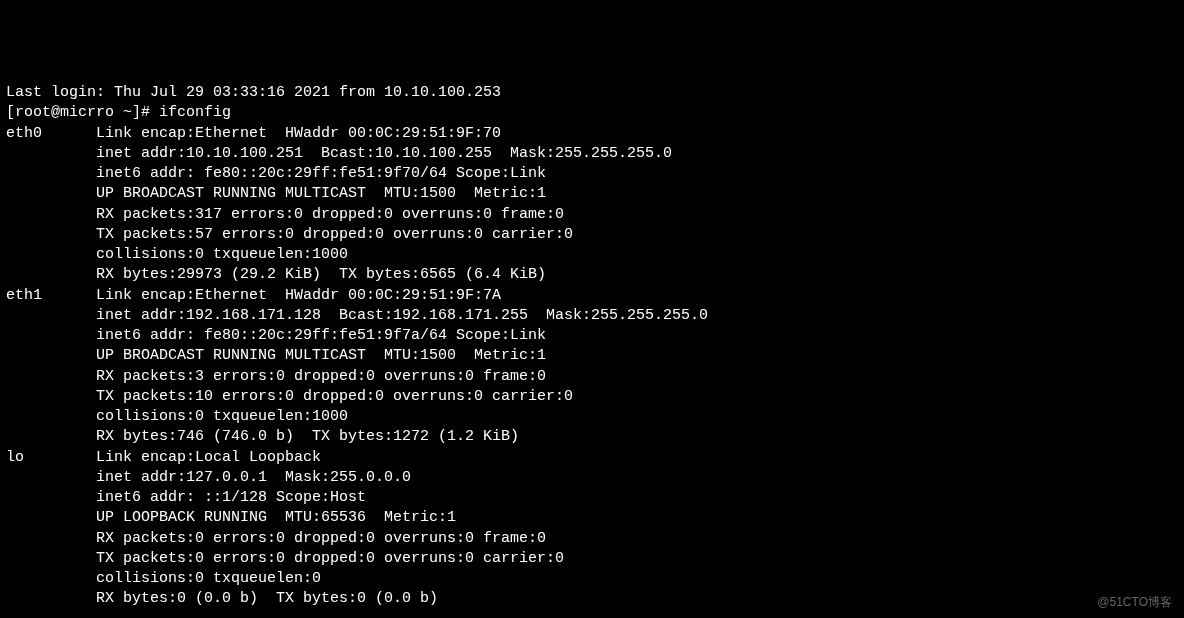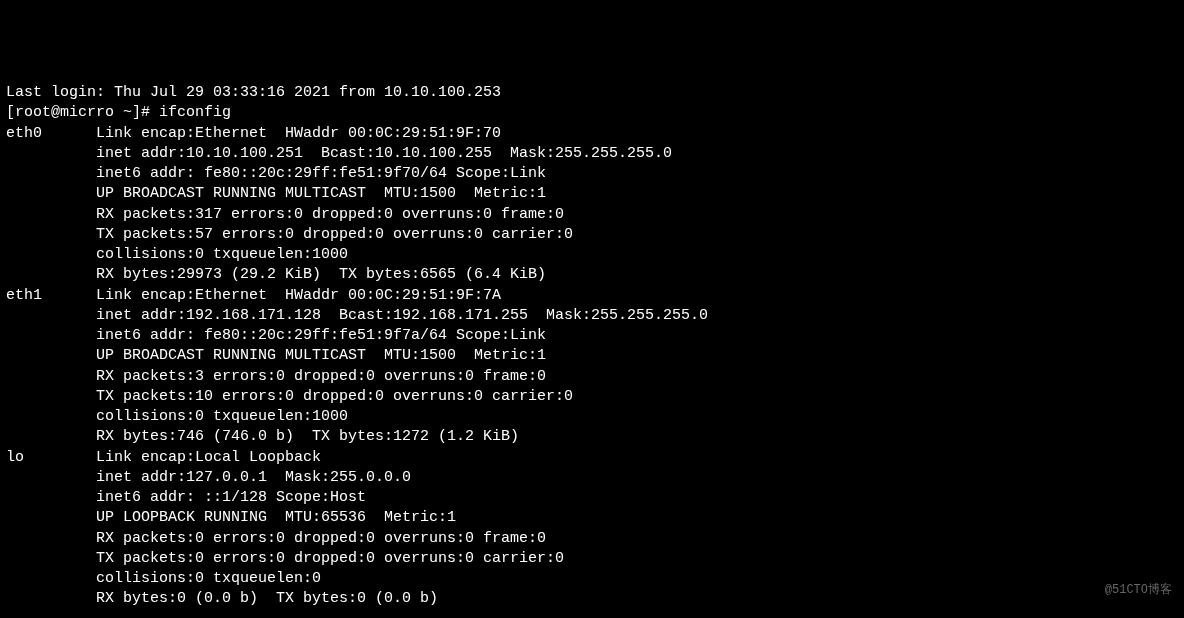--- a/index.html
+++ b/index.html
@@ -12,25 +12,25 @@
       padding: 2px 6px;
       white-space: pre;
       position: relative;
       width: 1184px;
       height: 618px;
       overflow: hidden;
     }
     .line { white-space: pre; }
     .watermark {
       position: absolute;
-      bottom: 20px;
+      bottom: 8px;
       right: 12px;
       color: #666;
       font-size: 12px;
-      font-family: Liberation Mono, monospace;
+      font-family: Liberation Sans, sans-serif;
       text-align: right;
     }
   </style>
 </head>
 <body>
 
 
 
 <div id="terminal"><div class="line">Last login: Thu Jul 29 03:33:16 2021 from 10.10.100.253</div><div class="line">[root@micrro ~]# ifconfig</div><div class="line">eth0      Link encap:Ethernet  HWaddr 00:0C:29:51:9F:70</div><div class="line">          inet addr:10.10.100.251  Bcast:10.10.100.255  Mask:255.255.255.0</div><div class="line">          inet6 addr: fe80::20c:29ff:fe51:9f70/64 Scope:Link</div><div class="line">          UP BROADCAST RUNNING MULTICAST  MTU:1500  Metric:1</div><div class="line">          RX packets:317 errors:0 dropped:0 overruns:0 frame:0</div><div class="line">          TX packets:57 errors:0 dropped:0 overruns:0 carrier:0</div><div class="line">          collisions:0 txqueuelen:1000</div><div class="line">          RX bytes:29973 (29.2 KiB)  TX bytes:6565 (6.4 KiB)</div><div class="line"></div><div class="line">eth1      Link encap:Ethernet  HWaddr 00:0C:29:51:9F:7A</div><div class="line">          inet addr:192.168.171.128  Bcast:192.168.171.255  Mask:255.255.255.0</div><div class="line">          inet6 addr: fe80::20c:29ff:fe51:9f7a/64 Scope:Link</div><div class="line">          UP BROADCAST RUNNING MULTICAST  MTU:1500  Metric:1</div><div class="line">          RX packets:3 errors:0 dropped:0 overruns:0 frame:0</div><div class="line">          TX packets:10 errors:0 dropped:0 overruns:0 carrier:0</div><div class="line">          collisions:0 txqueuelen:1000</div><div class="line">          RX bytes:746 (746.0 b)  TX bytes:1272 (1.2 KiB)</div><div class="line"></div><div class="line">lo        Link encap:Local Loopback</div><div class="line">          inet addr:127.0.0.1  Mask:255.0.0.0</div><div class="line">          inet6 addr: ::1/128 Scope:Host</div><div class="line">          UP LOOPBACK RUNNING  MTU:65536  Metric:1</div><div class="line">          RX packets:0 errors:0 dropped:0 overruns:0 frame:0</div><div class="line">          TX packets:0 errors:0 dropped:0 overruns:0 carrier:0</div><div class="line">          collisions:0 txqueuelen:0</div><div class="line">          RX bytes:0 (0.0 b)  TX bytes:0 (0.0 b)</div></div>
 <div class="watermark">@51CTO博客</div>

